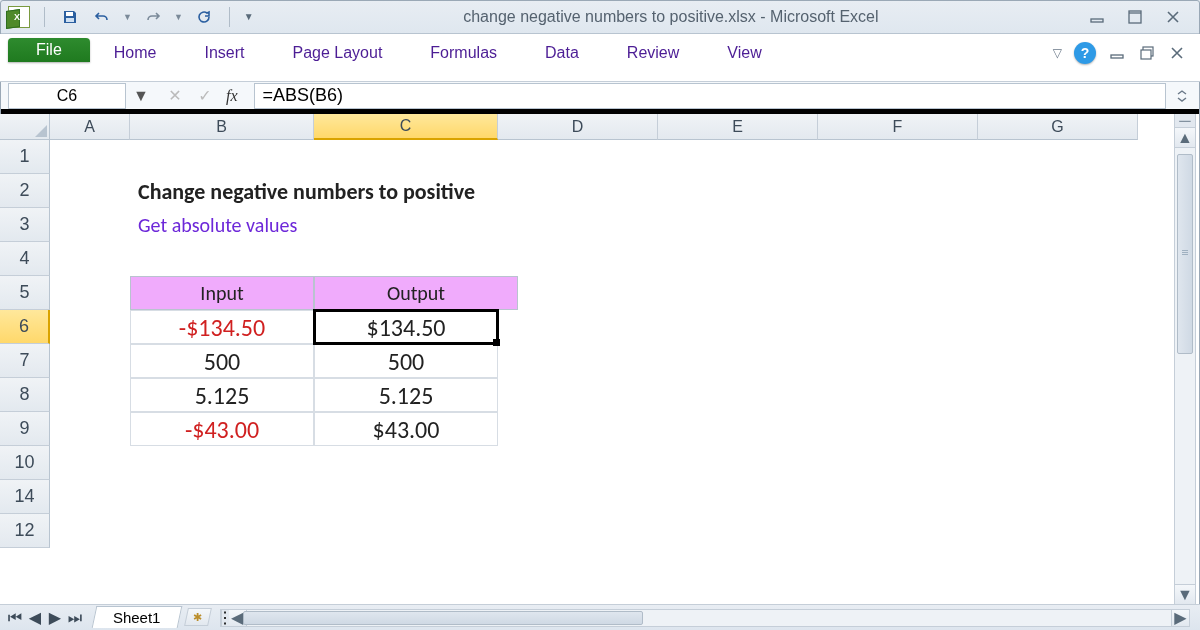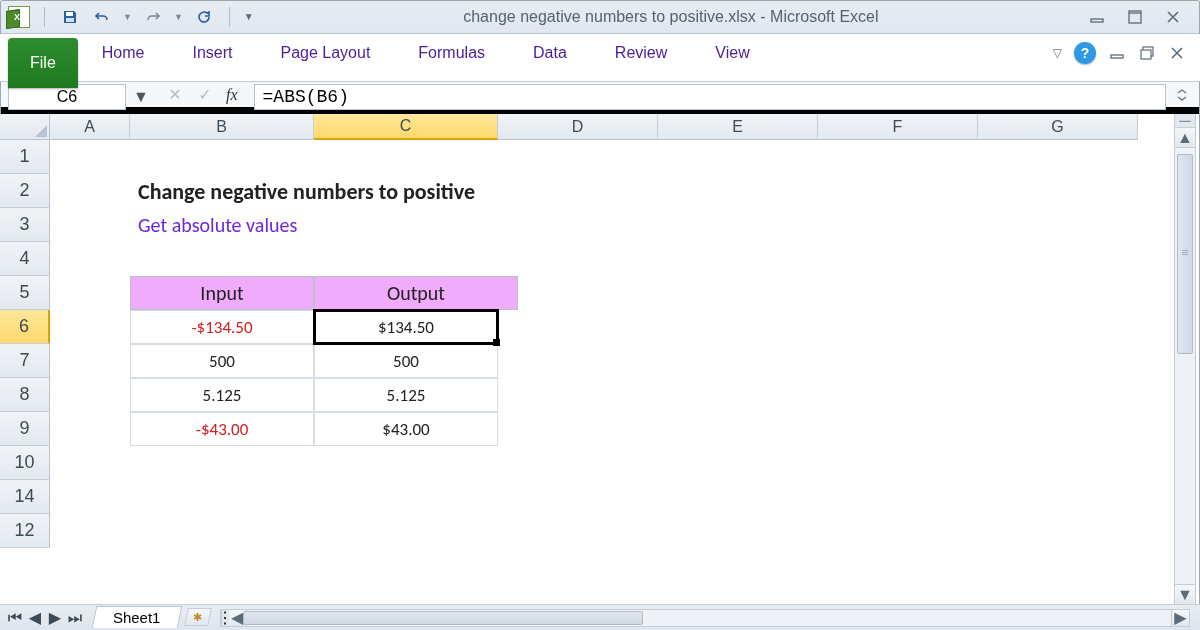--- a/index.html
+++ b/index.html
@@ -12,47 +12,47 @@
   .excel-icon::before { content:''; position:absolute; left:-3px; top:3px; width:12px; height:16px; background:#4f8a2a; border:1px solid #2f6e1f; transform:skewY(-8deg);}
   .excel-icon span{position:relative; z-index:2; color:#fff; font-size:9px; left:-2px;}
   .qat-sep { width:1px; height:20px; background:#b0bcc8; margin:0 4px;}
   .qat-btn { width:22px; height:22px; display:flex; align-items:center; justify-content:center; color:#3b5a7a; cursor:pointer;}
   .title { flex:1; text-align:center; font-size:16px; color:#55626f; }
   .winbtns { display:flex; gap:20px; padding-right:10px;}
   .winbtn { width:18px; height:14px; color:#5a6b7a; cursor:pointer; display:flex; align-items:center; justify-content:center;}
 
   
   .ribbon { height:48px; background:#fff; display:flex; align-items:flex-start; border-bottom:1px solid #c5ced8; position:relative;}
-  .file-tab { height:50px; margin:4px 0 0 8px; padding:0 22px; background:linear-gradient(#2e8b2e,#1f7a1f); color:#fff; font-size:16px; display:flex; align-items:center; border-top-left-radius:4px;border-top-right-radius:4px; box-shadow:0 1px 2px rgba(0,0,0,.3);}
+  .file-tab { height:24px; margin:4px 0 0 8px; padding:0 28px; background:linear-gradient(#2e8b2e,#1f7a1f); color:#fff; font-size:16px; display:flex; align-items:center; border-top-left-radius:4px;border-top-right-radius:4px; box-shadow:0 1px 2px rgba(0,0,0,.3);}
   .tab { padding:10px 24px 0 24px; font-size:16px; color:#4c1d95; cursor:pointer;}
   .ribbon-right { position:absolute; right:14px; top:8px; display:flex; gap:12px; align-items:center;}
   .help-icon { width:22px; height:22px; border-radius:50%; background:#2e9ae6; color:#fff; font-weight:bold; font-size:14px; display:flex;align-items:center;justify-content:center; box-shadow:0 1px 2px rgba(0,0,0,.3);}
   .ctx-caret{font-size:12px;color:#6a7888;}
 
   
-  .formula-row { height:32px; display:flex; border-bottom:7px solid #000000; padding:2px 8px; gap:6px; background:#f5f8fb;}
+  .formula-row { height:32px; display:flex; align-items:center; border-bottom:5px solid #000000; padding:2px 8px; gap:6px; background:#f5f8fb;}
   .name-box { width:118px; height:26px; background:#fff; border:1px solid #b8c4d0; display:flex; align-items:center; justify-content:center; font-size:16px; }
   .name-drop { width:18px; height:26px; display:flex; align-items:center; justify-content:center; color:#555; cursor:pointer;}
   .fx-ctrl { display:flex; align-items:center; gap:12px; padding:0 10px;}
   .fx-label { font-style:italic; font-family:"Times New Roman",serif; font-size:16px; color:#333;}
-  .formula-input { flex:1; height:26px; border:1px solid #b8c4d0; background:#fff; padding:0 8px; font-size:18px; font-family:Liberation Mono, monospace; display:flex; align-items:center;}
+  .formula-input { flex:1; height:26px; border:1px solid #b8c4d0; background:#fff; padding:0 8px; font-size:18px; font-family:Liberation Sans, sans-serif; display:flex; align-items:center;}
   .expand-bar{width:20px;color:#6a7888;display:flex;align-items:center;justify-content:center;cursor:pointer;}
 
   
   .grid-wrap { position:absolute; top:114px; left:0; right:26px; bottom:26px; background:#fff; overflow:hidden;}
   .corner { position:absolute; left:0; top:0; width:50px; height:26px; background:linear-gradient(#f0f3f6,#e3e9ef); border-right:1px solid #b8c4d0; border-bottom:1px solid #b8c4d0;}
   .corner svg{position:absolute;right:2px;bottom:2px;}
   .col-headers { position:absolute; left:50px; right:0; top:0; height:26px; display:flex;}
   .col-h { background:linear-gradient(#f0f3f6,#e3e9ef); border-right:1px solid #c5ced8; border-bottom:1px solid #b8c4d0; display:flex; align-items:center; justify-content:center; font-size:16px; color:#3d4b59; cursor:pointer;}
   .col-h.sel { background:linear-gradient(#ffe89b,#ffd86b); border-bottom:2px solid #d9a300;}
   .row-headers { position:absolute; left:0; top:26px; bottom:0; width:50px;}
   .row-h { height:34px; background:linear-gradient(#f0f3f6,#e3e9ef); border-bottom:1px solid #c5ced8; border-right:1px solid #b8c4d0; display:flex; align-items:center; justify-content:center; font-size:18px; color:#3d4b59; cursor:pointer;}
   .row-h.sel { background:linear-gradient(#ffe89b,#ffd86b); border-right:2px solid #d9a300;}
   .cells { position:absolute; left:50px; top:26px; right:0; bottom:0;}
-  .cell { position:absolute; height:34px; display:flex; align-items:center; padding:0 8px; font-family:Calibri,Arial,sans-serif; font-size:17px; color:#222; white-space:nowrap;}
+  .cell { position:absolute; height:34px; display:flex; align-items:center; padding:0 8px; font-family:Calibri,Arial,sans-serif; font-size:24px; color:#222; white-space:nowrap;}
   .bold { font-weight:700; font-size:22px;}
   .sub { color:#6d28d9; font-size:20px;}
   .tbl-hdr { background:#f0abfc; border:1px solid #b9c3cf; justify-content:center; font-size:20px;}
   .tbl-cell { border:1px solid #d7dde4; justify-content:center;}
   .neg { color:#d02020;}
   .sel-box { position:absolute; border:3px solid #000; pointer-events:none;}
   .fill-handle{position:absolute;width:7px;height:7px;background:#000;right:-4px;bottom:-4px;}
 
   
   .vscroll { position:absolute; right:4px; top:114px; bottom:26px; width:22px; background:#eef2f6; border-left:1px solid #c5ced8; border-right:1px solid #c5ced8;}

